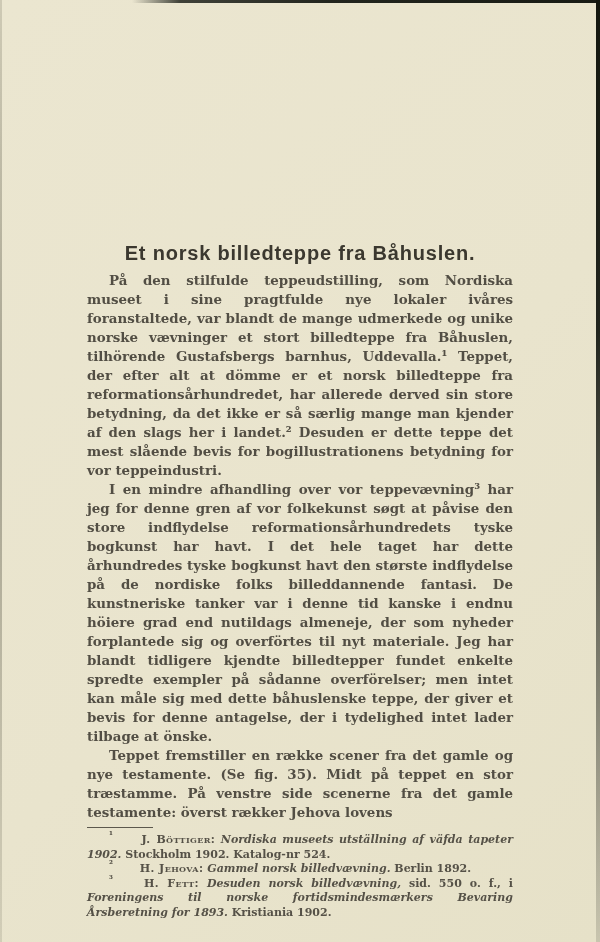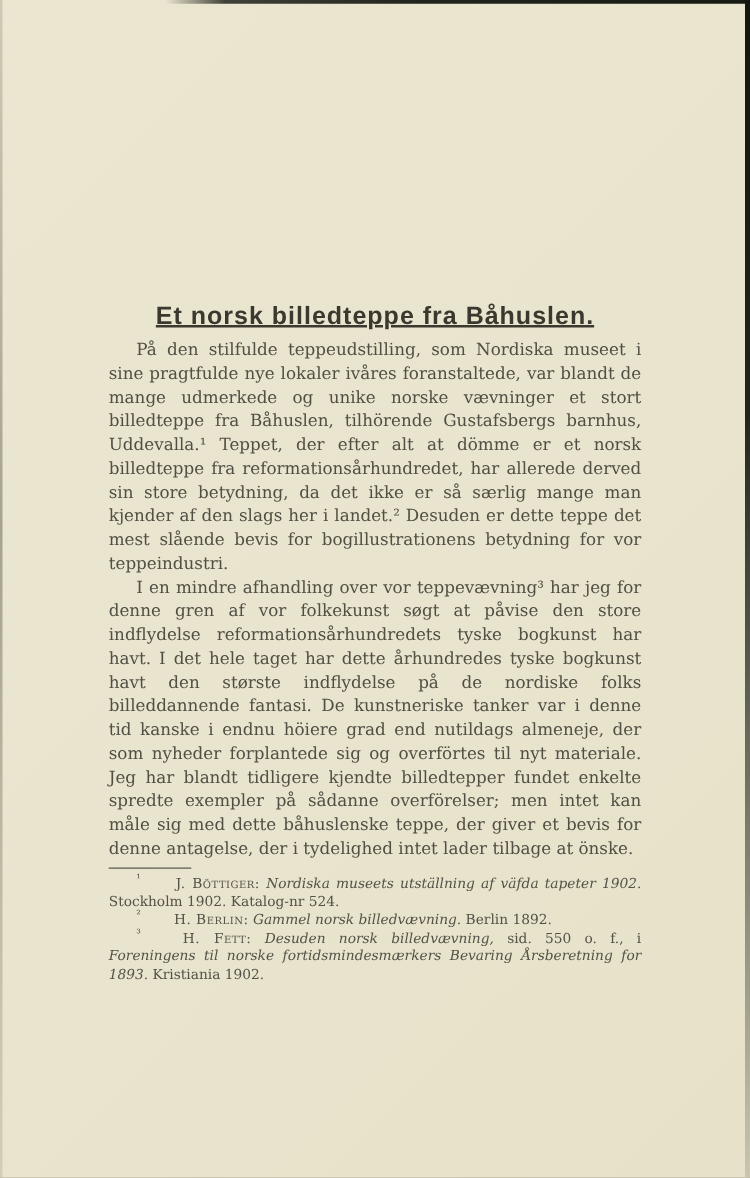--- a/index.html
+++ b/index.html
@@ -28,29 +28,29 @@
   }
   .article-title {
     position: absolute;
     top: 229px; left: 0; width: 100%;
     text-align: center;
     font-family: "Liberation Sans", sans-serif;
     font-size: 20px;
     font-weight: 600;
     letter-spacing: 0.8px;
     color: #3b382f;
-    text-decoration: underline;
   }
   .text-block {
     position: absolute;
     top: 271px; left: 87px; width: 426px;
     font-size: 13.4px;
     line-height: 19px;
     color: #524e44;
     text-align: justify;
+    font-weight: bold;
   }
   .text-block p { margin: 0; text-indent: 22px; }
   .footnote-separator {
     width: 66px; height: 0;
     border-top: 1.2px solid #5c584d;
     margin: 5px 0 5px 0;
   }
   .footnotes {
     font-size: 11px;
     line-height: 14.5px;
@@ -67,24 +67,25 @@
 <div class="scan-page">
   <div class="edge-top"></div>
   <div class="edge-right"></div>
   <div class="edge-left"></div>
 
   <h1 class="article-title">Et norsk billedteppe fra Båhuslen.</h1>
 
   <div class="text-block">
     <p>På den stilfulde teppeudstilling, som Nordiska museet i sine pragtfulde nye lokaler ivåres foranstaltede, var blandt de mange udmerkede og unike norske vævninger et stort billedteppe fra Båhuslen, tilhörende Gustafsbergs barnhus, Uddevalla.¹ Teppet, der efter alt at dömme er et norsk billedteppe fra reformationsårhundredet, har allerede derved sin store betydning, da det ikke er så særlig mange man kjender af den slags her i landet.² Desuden er dette teppe det mest slående bevis for bogillustrationens betydning for vor teppeindustri.</p>
     <p>I en mindre afhandling over vor teppevævning³ har jeg for denne gren af vor folkekunst søgt at påvise den store indflydelse reformationsårhundredets tyske bogkunst har havt. I det hele taget har dette århundredes tyske bogkunst havt den største indflydelse på de nordiske folks billeddannende fantasi. De kunstneriske tanker var i denne tid kanske i endnu höiere grad end nutildags almeneje, der som nyheder forplantede sig og overförtes til nyt materiale. Jeg har blandt tidligere kjendte billedtepper fundet enkelte spredte exempler på sådanne overförelser; men intet kan måle sig med dette båhuslenske teppe, der giver et bevis for denne antagelse, der i tydelighed intet lader tilbage at önske.</p>
+    <p>Teppet fremstiller en række scener fra det gamle og nye testamente. (Se fig. 35). Midt på teppet en stor træstamme. På venstre side scenerne fra det gamle testamente: överst rækker Jehova lovens</p>
 
     <div class="footnote-separator"></div>
 
     <div class="footnotes">
       <p><sup class="fnref">¹</sup> <span class="fn-author">J. Böttiger:</span> <span class="fn-work">Nordiska museets utställning af väfda tapeter 1902.</span> <span>Stockholm 1902. Katalog-nr 524.</span></p>
 
-      <p><sup class="fnref">²</sup> <span class="fn-author">H. Berlin:</span> <span class="fn-work">Gammel norsk billedvævning.</span> <span>Berlin 1892.</span></p>
+      <p><sup class="fnref">²</sup> <span class="fn-author">H. Jehova:</span> <span class="fn-work">Gammel norsk billedvævning.</span> <span>Berlin 1892.</span></p>
 
       <p><sup class="fnref">³</sup> <span class="fn-author">H. Fett:</span> <span class="fn-work">Desuden norsk billedvævning,</span> <span>sid. 550 o. f., i</span> <span class="fn-work">Foreningens til norske fortidsmindesmærkers Bevaring Årsberetning for 1893.</span> <span>Kristiania 1902.</span></p>
     </div>
   </div>
 </div>
 
 </body></html>

